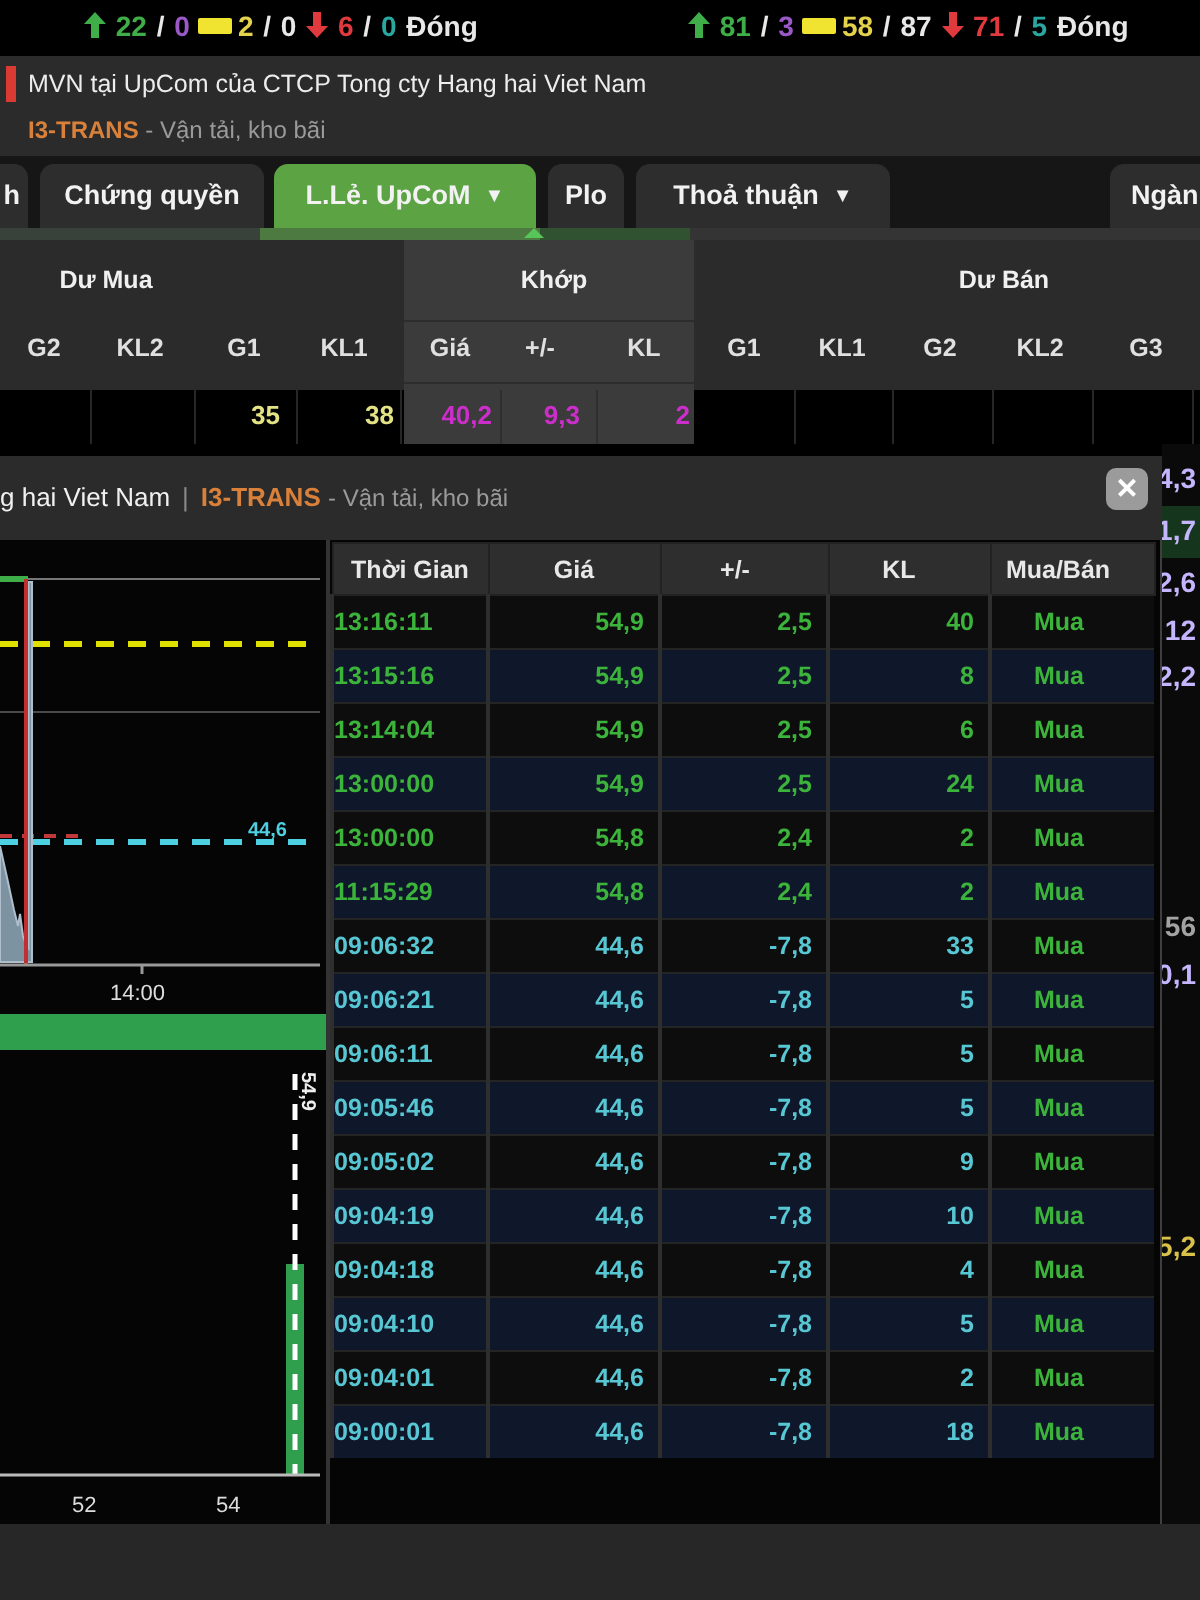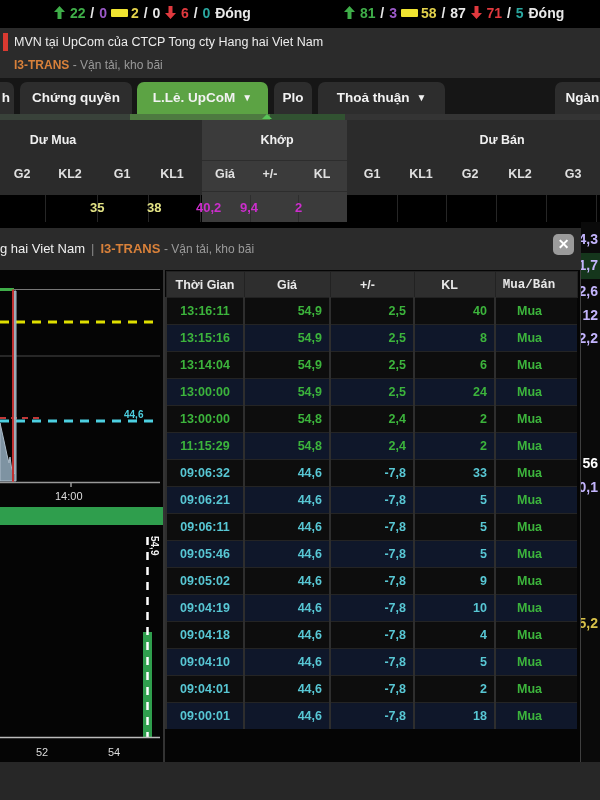--- a/index.html
+++ b/index.html
@@ -41,69 +41,69 @@
 #board { position:absolute; left:0; top:120px; width:600px; height:102px; background:#2b2b2b; }
 #khop { position:absolute; left:202px; top:0; width:145px; height:102px; background:#3b3b3b; }
 #brow3 { position:absolute; left:0; top:75px; width:600px; height:27px; background:#000; }
 #brow3k { position:absolute; left:202px; top:75px; width:145px; height:27px; background:#3b3b3b; }
 .bsec { position:absolute; top:13px; width:120px; text-align:center; font-size:12.5px;
   font-weight:bold; color:#f0f0f0; }
 .bch { position:absolute; top:47px; width:50px; text-align:center; font-size:12.5px;
   font-weight:bold; color:#e0e0e0; }
 .gl { position:absolute; top:75px; width:1px; height:27px; background:#262626; }
 .gk { background:#2e2e2e; }
-.bval { position:absolute; top:80px; font-size:13px; font-weight:bold; text-align:left; }
+.bval { position:absolute; top:80px; font-size:13px; font-weight:bold; text-align:right; }
 .vy { color:#e3e385; }
 .vm { color:#cc2ecc; }
 .khline { position:absolute; left:202px; width:145px; height:1px; background:#2d2d2d; }
 
 
 #strip { position:absolute; left:581px; top:222px; width:19px; height:540px; background:#0a0a0a; }
 .sn { position:absolute; right:2px; width:30px; text-align:right; font-size:14px; font-weight:bold; }
 .sg { color:#c4b5fd; }
-.sr { color:#ffffff; }
+.sr { color:#a3a3a3; }
 .sy { color:#d9c24a; }
 .shl { position:absolute; left:0; width:19px; height:26px; background:#15361c; }
 
 
 #popup { position:absolute; left:0; top:228px; width:581px; height:534px; background:#050505;
   border-right:1px solid #3f3f3f; }
 #ptitle { position:absolute; left:0; top:0; width:581px; height:42px; background:#2b2b2b; }
 #ptxt { position:absolute; left:0; top:13px; font-size:13px; color:#f0f0f0; white-space:nowrap; }
 .psep { color:#888; padding:0 6px; }
 .pgray { color:#9a9a9a; font-size:12px; }
 #pclose { position:absolute; left:553px; top:6px; width:21px; height:21px; background:#9b9b9b;
   border-radius:5px; color:#fff; font-size:14px; font-weight:bold; text-align:center;
   line-height:20px; }
 
 
 #ptable { position:absolute; left:165px; top:43px; border-collapse:collapse; table-layout:fixed; }
 #ptable th { background:#2e2e2e; color:#e8e8e8; font-size:12.5px; font-weight:bold;
   height:26px; border:1px solid #222; }
 #ptable td { height:26px; line-height:26px; padding:0; font-size:12.5px; font-weight:bold; border-left:2px solid #2e2e2e;
   border-top:1px solid #242424; }
-#ptable .ct { text-align:center; }
+#ptable .ct { }
 #ptable th:nth-child(3) { padding-right:9px; }
 #ptable th:nth-child(4) { padding-right:10px; }
-#ptable th:nth-child(5) { padding-right:14px;font-family:Liberation Mono, monospace; }
+#ptable th:nth-child(5) { padding-right:14px; }
 #ptable .rt { text-align:right; padding-right:7px; }
 #ptable .mua { text-align:center; color:#3cb43c; padding-right:14px; }
 .r-odd td { background:#0d0d0d; }
 .r-even td { background:#0f172a; }
 tr.g td { color:#3cb43c; }
 tr.c td { color:#58c7d4; }
 
 
 #botband { position:absolute; left:0; top:762px; width:600px; height:38px; background:#272727; }
 </style></head>
 <body>
 <div id="page">
 
   <div id="topbar">
-    <div class="grp" style="left:54px">
+    <div class="grp" style="left:42px">
       <svg width="11" height="13" viewBox="0 0 11 13" style="vertical-align:-1px">
           <path d="M5.5 0 L11 6 H7.5 V13 H3.5 V6 H0 Z" fill="#3fae49"></path>
         </svg> <span class="up">22</span> <span class="wh">/</span> <span class="pu">0</span><span class="yrect"></span><span class="yl">2</span> <span class="wh">/</span> <span class="wh">0</span> <svg width="11" height="13" viewBox="0 0 11 13" style="vertical-align:-1px">
           <path d="M5.5 13 L11 7 H7.5 V0 H3.5 V7 H0 Z" fill="#e0393e"></path>
         </svg> <span class="dn">6</span> <span class="wh">/</span> <span class="te">0</span> <span class="wh">Đóng</span>
     </div>
     <div class="grp" style="left:344px">
       <svg width="11" height="13" viewBox="0 0 11 13" style="vertical-align:-1px">
           <path d="M5.5 0 L11 6 H7.5 V13 H3.5 V6 H0 Z" fill="#3fae49"></path>
         </svg> <span class="up">81</span> <span class="wh">/</span> <span class="pu">3</span><span class="yrect"></span><span class="yl">58</span> <span class="wh">/</span> <span class="wh">87</span> <svg width="11" height="13" viewBox="0 0 11 13" style="vertical-align:-1px">
@@ -161,21 +161,21 @@
 <div class="gl" style="left:397px"></div>
 <div class="gl" style="left:446px"></div>
 <div class="gl" style="left:496px"></div>
 <div class="gl" style="left:546px"></div>
 <div class="gl" style="left:596px"></div>
 <div class="gl gk" style="left:250px"></div>
 <div class="gl gk" style="left:298px"></div>
     <div class="bval vy" style="left:90px; width:50px;">35</div>
     <div class="bval vy" style="left:147px; width:50px;">38</div>
     <div class="bval vm" style="left:196px; width:50px;">40,2</div>
-    <div class="bval vm" style="left:240px; width:50px;">9,4</div>
+    <div class="bval vm" style="left:240px; width:50px;">9,3</div>
     <div class="bval vm" style="left:295px; width:50px;">2</div>
   </div>
 
   <div id="strip">
 <div class="sn sg" style="top:9px">4,3</div>
 <div class="shl" style="top:31px"></div>
 <div class="sn sg" style="top:35px">1,7</div>
 <div class="sn sg" style="top:61px">2,6</div>
 <div class="sn sg" style="top:85px">12</div>
 <div class="sn sg" style="top:108px">2,2</div>

